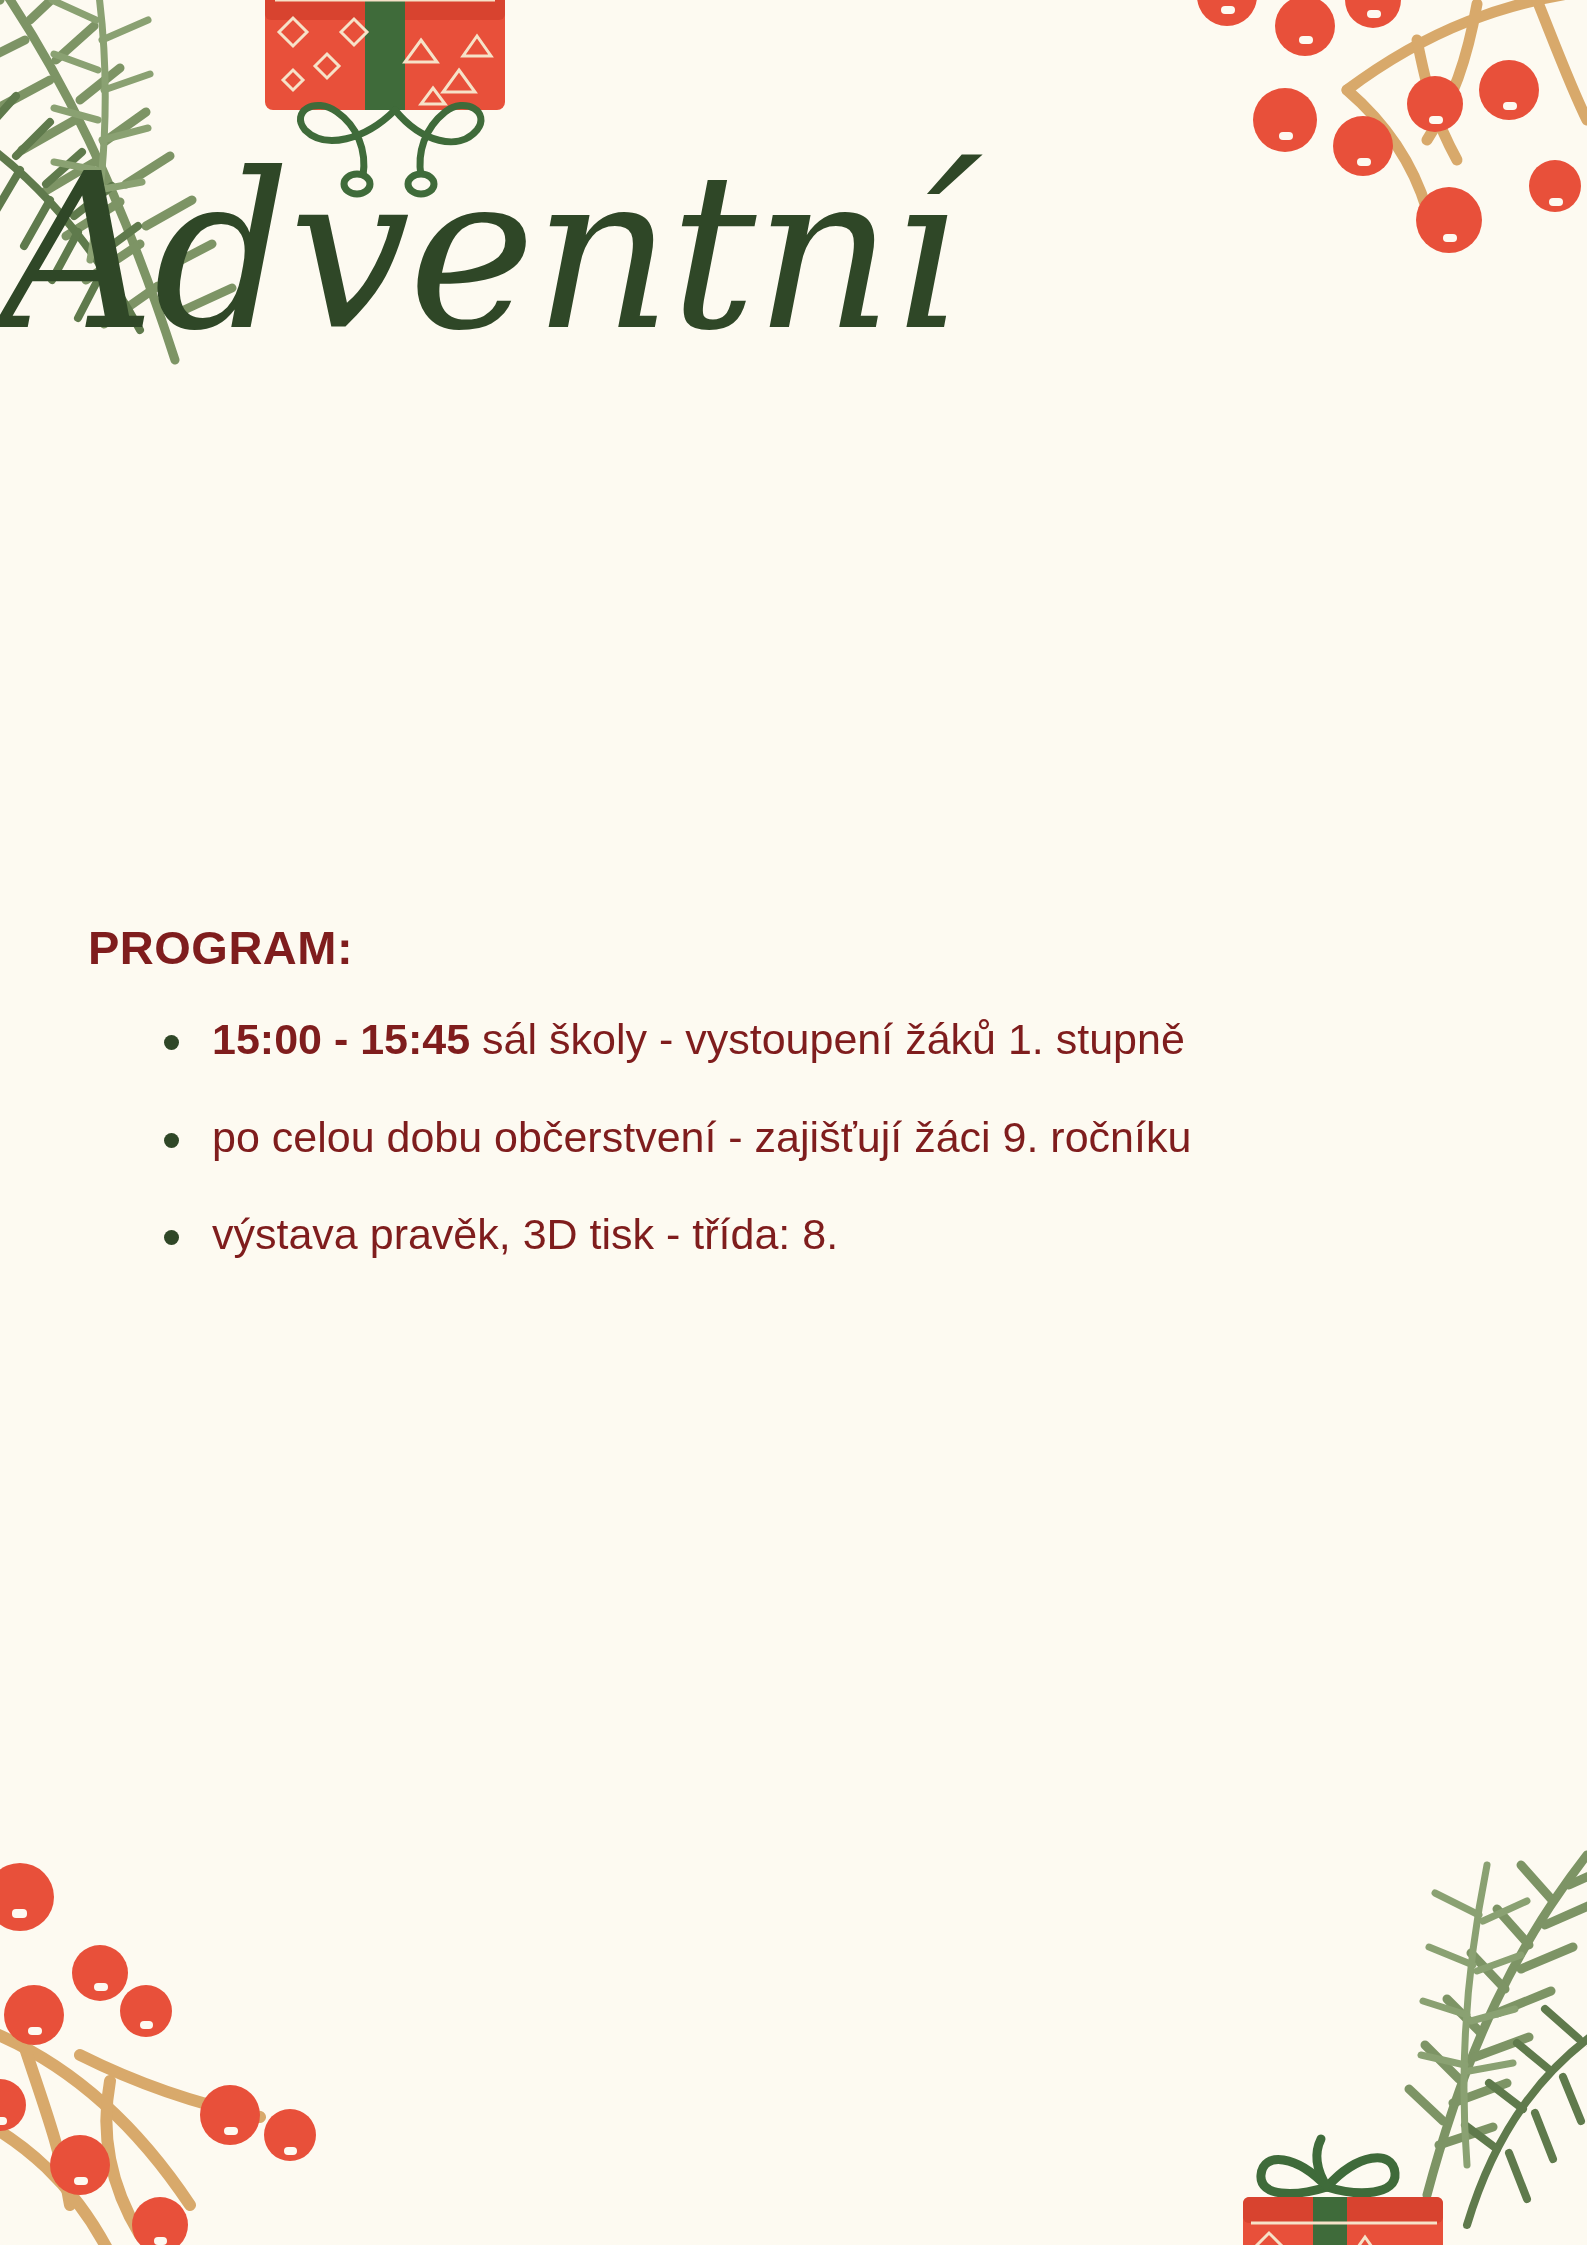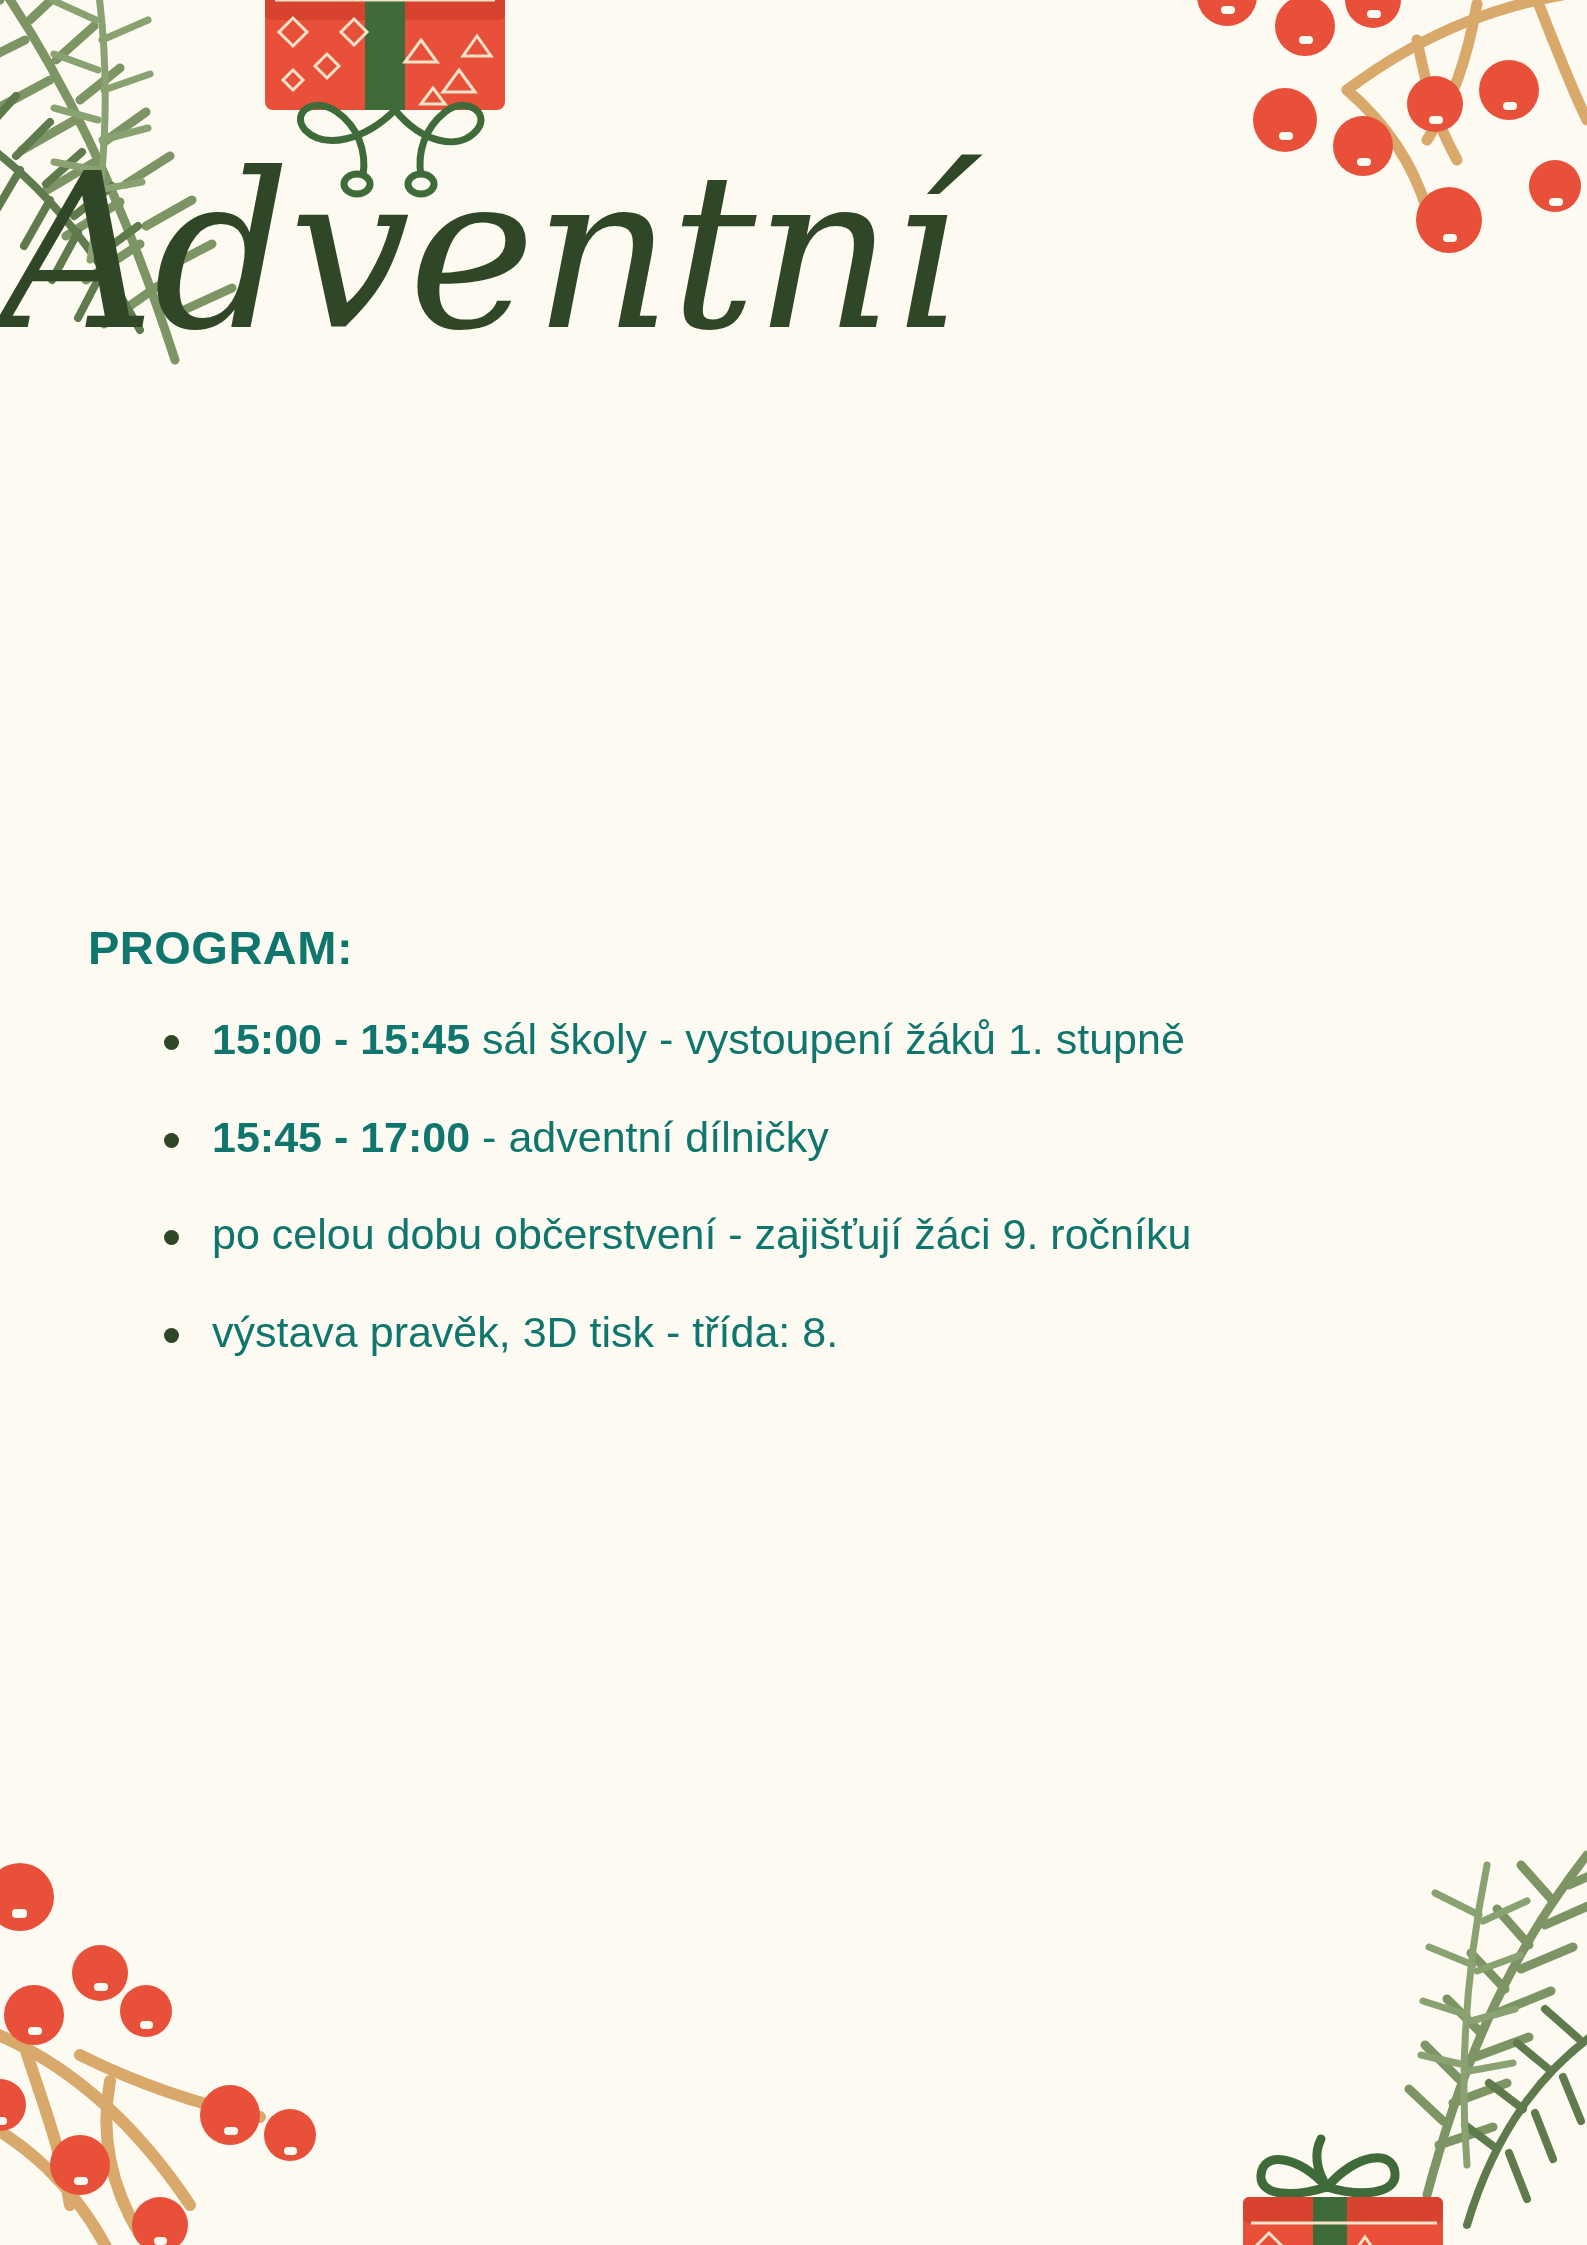--- a/index.html
+++ b/index.html
@@ -49,21 +49,21 @@
   }
   .title-line.l1 { font-size: 215px; }
   .title-line.l2 { font-size: 215px; margin-top: 34px; }
 
   
   .program {
     position: absolute;
     left: 88px;
     right: 110px;
     top: 920px;
-    color: #0f766e;
+    color: #7f1d1d;
   }
   .program-heading {
     font-size: 47px;
     font-weight: bold;
     letter-spacing: 0.5px;
     margin: 0 0 30px 0;
   }
   ul.program-list {
     list-style: none;
     margin: 0;
@@ -259,23 +259,20 @@
     <div class="title-line l1">Adventní</div>
   </div>
 
   <div class="program">
     <div class="program-heading">PROGRAM:</div>
     <ul class="program-list">
       <li>
         <b>15:00 - 15:45</b><span> sál školy - vystoupení žáků 1. stupně</span>
       </li>
       <li>
-        <b>15:45 - 17:00</b><span> - adventní dílničky</span>
-      </li>
-      <li>
         <b></b><span>po celou dobu občerstvení - zajišťují žáci 9. ročníku</span>
       </li>
       <li>
         <b></b><span>výstava pravěk, 3D tisk - třída: 8.</span>
       </li>
     </ul>
   </div>
 
 </div>
 

